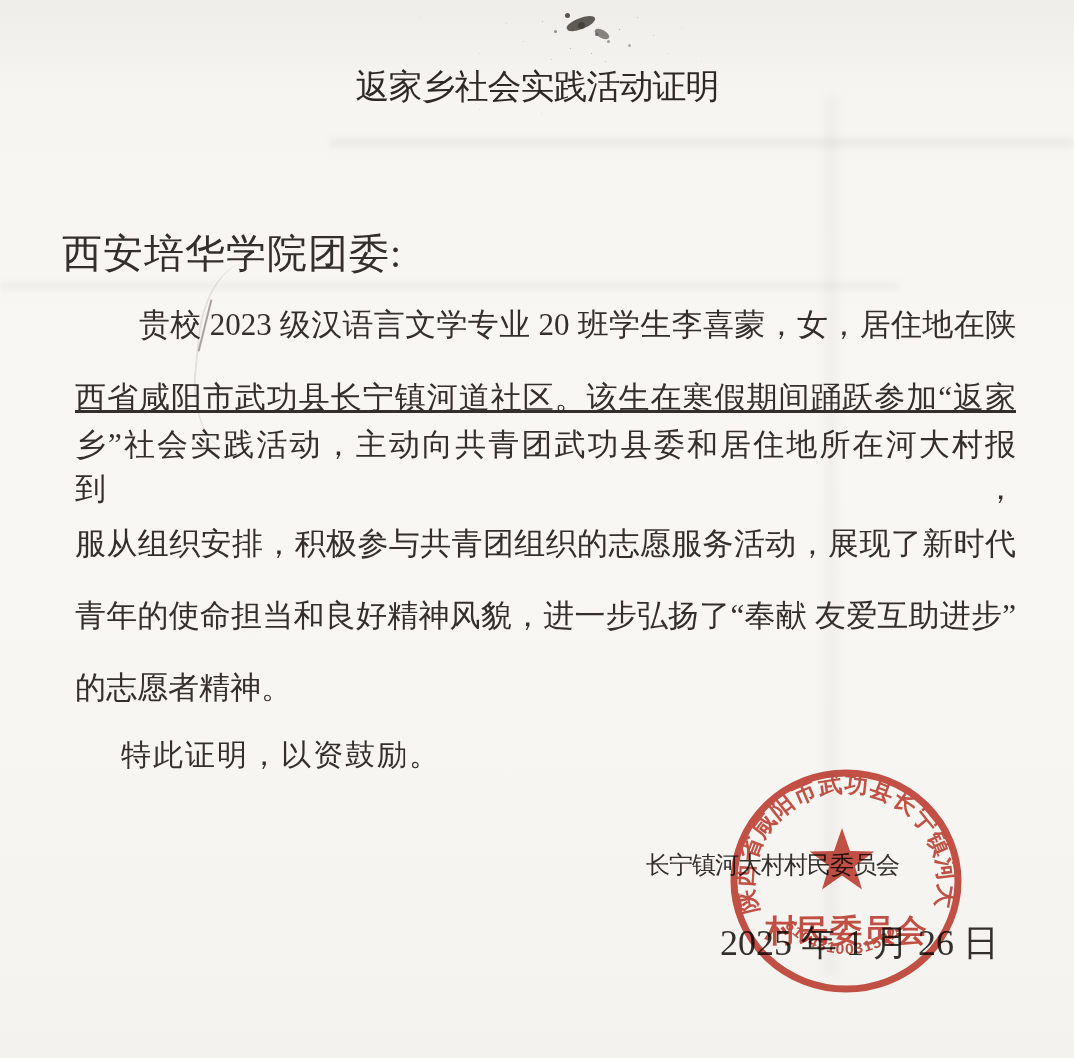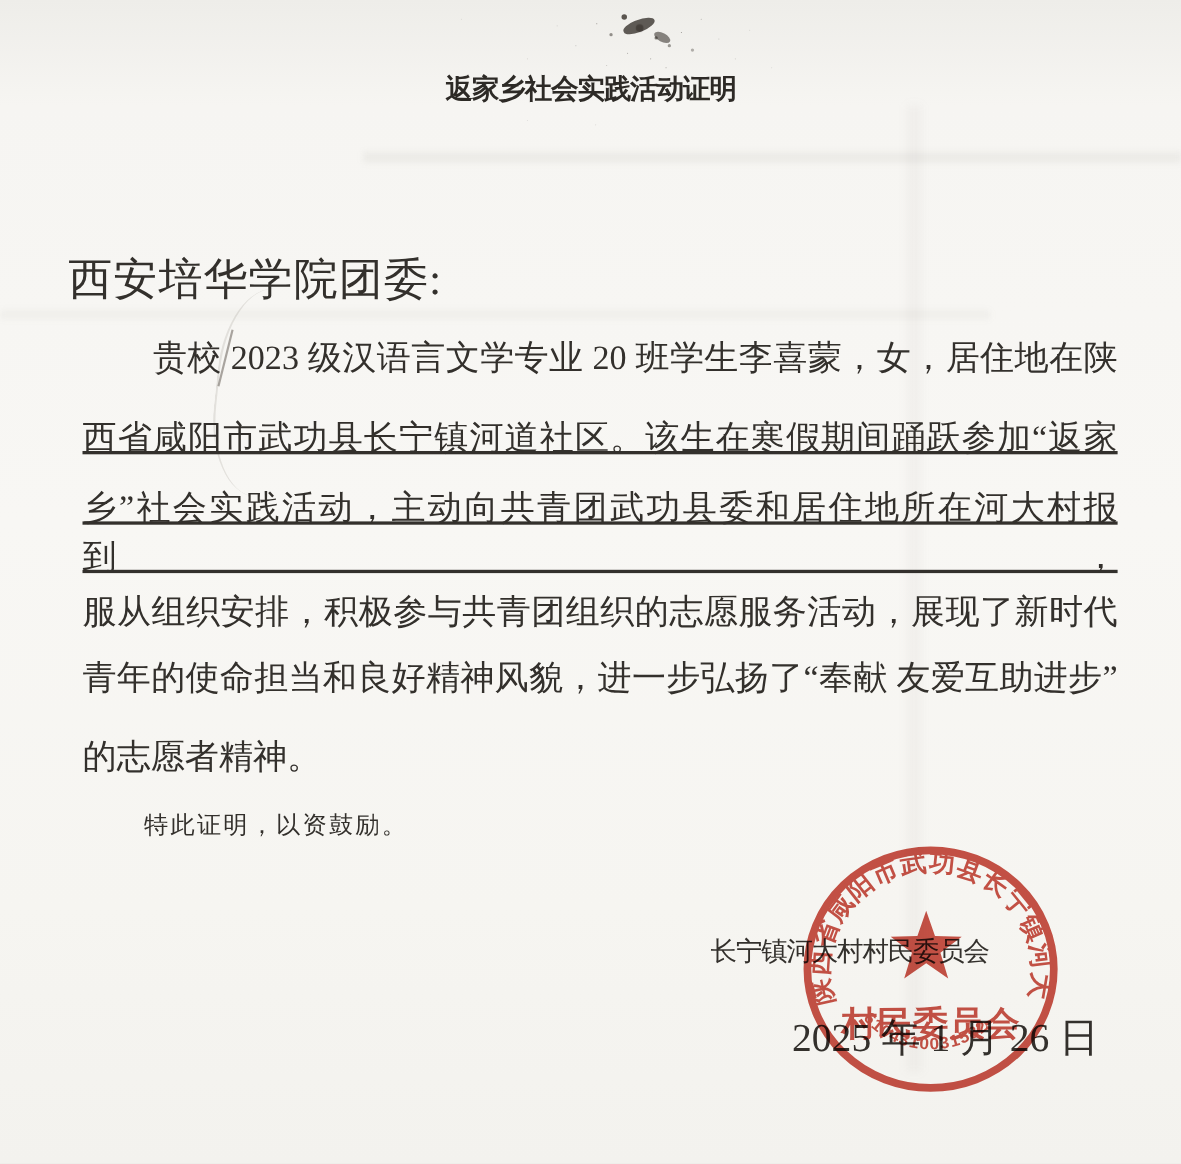--- a/index.html
+++ b/index.html
@@ -78,47 +78,47 @@
   .crease-curve {
     position: absolute; left: 196px; top: 262px; width: 90px; height: 190px;
     border-left: 2px solid rgba(120,112,102,.16);
     border-radius: 60% / 50%; transform: rotate(6deg); pointer-events: none;
   }
 
   
   .title {
     position: absolute; left: 0; top: 64px; width: 1074px;
     margin: 0; text-align: center;
-    font-size: 25px; font-weight: 700; letter-spacing: -1px;
+    font-size: 34px; font-weight: 400; letter-spacing: -1px;
     color: #2d2a26;
   }
   .salutation {
     position: absolute; left: 62px; top: 226px;
     font-size: 40px; letter-spacing: 1px; color: #33302c;
   }
   .body-line {
     position: absolute; left: 75px; width: 941px; height: 44px;
     font-size: 31px; line-height: 44px; color: #33302c;
     white-space: nowrap;
   }
   .body-line.justify {
     white-space: normal;
     text-align: justify;
     text-align-last: justify;
   }
   .body-line.indent { padding-left: 64px; }
   .l1 { top: 303px; }
   .l2 { top: 376px; text-decoration: underline; }
-  .l3 { top: 440px; text-decoration: underline; }
-  .l4 { top: 522px; margin-top: 12px; }
+  .l3 { top: 423px; }
+  .l4 { top: 522px; }
   .l5 { top: 594px; }
   .l6 { top: 666px; }
   .closing {
-    position: absolute; left: 131px; top: 735px;
-    font-size: 22px; letter-spacing: 2px; color: #33302c;
+    position: absolute; left: 121px; top: 735px;
+    font-size: 30px; letter-spacing: 2px; color: #33302c;
   }
   .signature {
     position: absolute; left: 646px; top: 849px;
     font-size: 24px; letter-spacing: -1px; color: #33302c;
   }
   .dateline {
     position: absolute; left: 720px; top: 919px;
     font-size: 36px; letter-spacing: 0; color: #33302c;
   }
 

